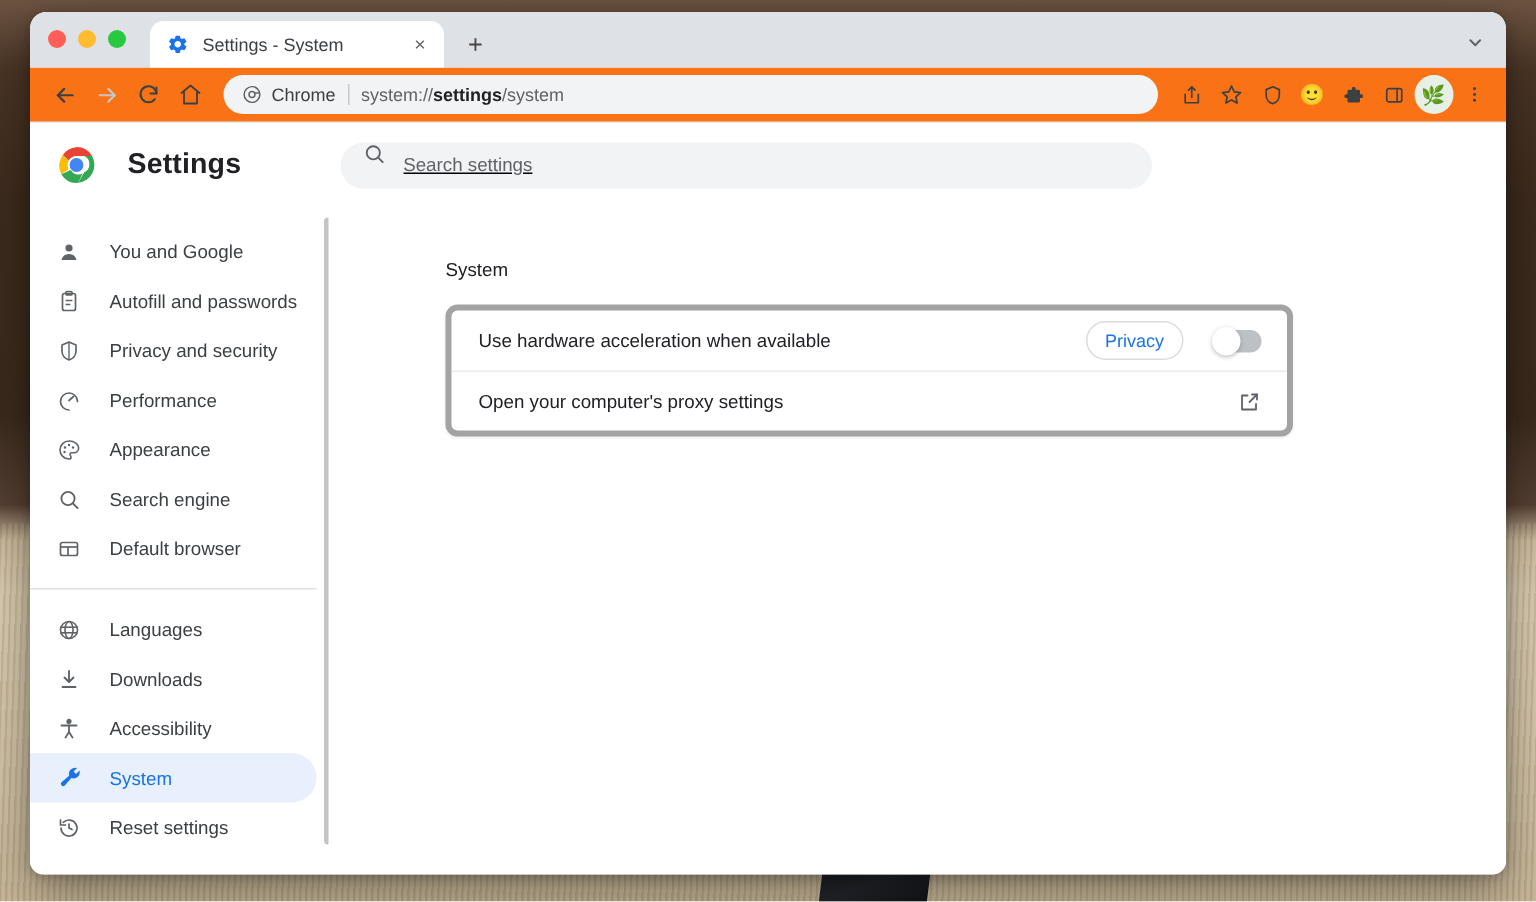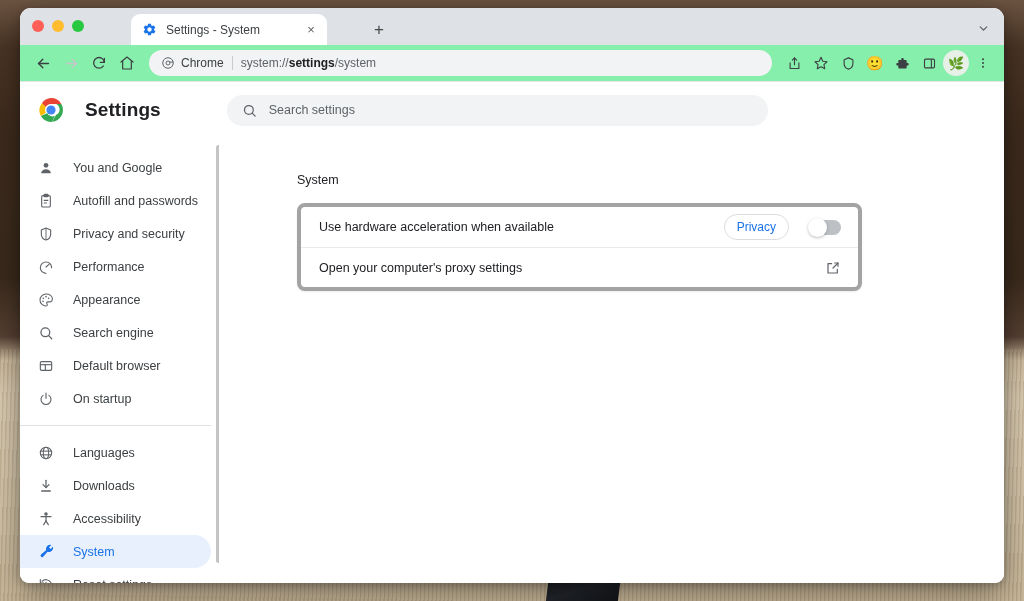--- a/index.html
+++ b/index.html
@@ -64,21 +64,20 @@
 
   
   .tabstrip {
     height: 37px;
     background: #dee1e6;
     display: flex;
     align-items: flex-end;
     padding-left: 12px;
     position: relative;
     flex: none;
-    gap: 31px;
   }
   .lights { display: flex; align-items: center; gap: 8px; height: 37px; padding-bottom: 2px; }
   .light { width: 12px; height: 12px; border-radius: 50%; }
   .light.red    { background: #ff5f57; }
   .light.yellow { background: #febc2e; }
   .light.green  { background: #28c840; }
 
   .tab {
     margin-left: 16px;
     width: 196px; height: 31px;
@@ -110,21 +109,21 @@
   .tabstrip-right {
     position: absolute; right: 10px; bottom: 6px;
     width: 22px; height: 22px;
     display: flex; align-items: center; justify-content: center;
     color: #5f6368;
   }
 
   
   .toolbar {
     height: 37px;
-    background: #86efac;
+    background: #f97316;
     border-bottom: 1px solid #e4e6e9;
     display: flex; align-items: center;
     padding: 0 8px 0 10px;
     gap: 2px;
     flex: none;
   }
   .tb-btn {
     width: 26px; height: 26px; flex: none;
     display: flex; align-items: center; justify-content: center;
     border-radius: 50%;
@@ -176,22 +175,22 @@
   .chrome-logo { width: 26px; height: 26px; flex: none; }
   .settings-title {
     font-size: 19px; font-weight: 700; color: #202124;
     margin-left: 21px; letter-spacing: .1px;
   }
   .search-box {
     margin-left: 66px;
     width: 541px; height: 31px;
     background: #f1f3f4;
     border-radius: 16px;
-    display: flex; align-items: center;
-    padding: 0 15px; gap: 12px;
+    display: flex; 
+    padding: 0 15px; gap: 12px; text-decoration: underline;
   }
   .search-input {
     border: none; outline: none; background: transparent;
     font-family: "Liberation Sans", sans-serif;
     font-size: 12.5px; color: #3c4043;
     flex: 1; padding: 0;
   }
   .search-input::placeholder { color: #5f6368; }
 
   .body-row { flex: 1; display: flex; min-height: 0; gap: 16px; }
@@ -500,29 +499,20 @@
             <span class="nav-ico">
               <svg width="16" height="16" viewBox="0 0 24 24" fill="none" stroke="currentColor" stroke-width="1.7">
                   <rect x="3.5" y="5.5" width="17" height="13" rx="2"></rect>
                   <line x1="3.5" y1="10" x2="20.5" y2="10"></line>
                   <line x1="11" y1="10" x2="11" y2="18.5"></line>
                 </svg>
             </span>
             <span class="nav-label">Default browser</span>
           </div>
 
-          <div class="nav-item">
-            <span class="nav-ico">
-              <svg width="16" height="16" viewBox="0 0 24 24" fill="none" stroke="currentColor" stroke-width="1.7" stroke-linecap="round">
-                  <path d="M7.6 6.6a7.5 7.5 0 1 0 8.8 0"></path>
-                  <line x1="12" y1="3" x2="12" y2="11"></line>
-                </svg>
-            </span>
-            <span class="nav-label">On startup</span>
-          </div>
 
           <div class="nav-divider"></div>
 
           <div class="nav-item">
             <span class="nav-ico">
               <svg width="16" height="16" viewBox="0 0 24 24" fill="none" stroke="currentColor" stroke-width="1.6">
                   <circle cx="12" cy="12" r="8.5"></circle>
                   <ellipse cx="12" cy="12" rx="4" ry="8.5"></ellipse>
                   <line x1="3.5" y1="9.2" x2="20.5" y2="9.2"></line>
                   <line x1="3.5" y1="14.8" x2="20.5" y2="14.8"></line>

